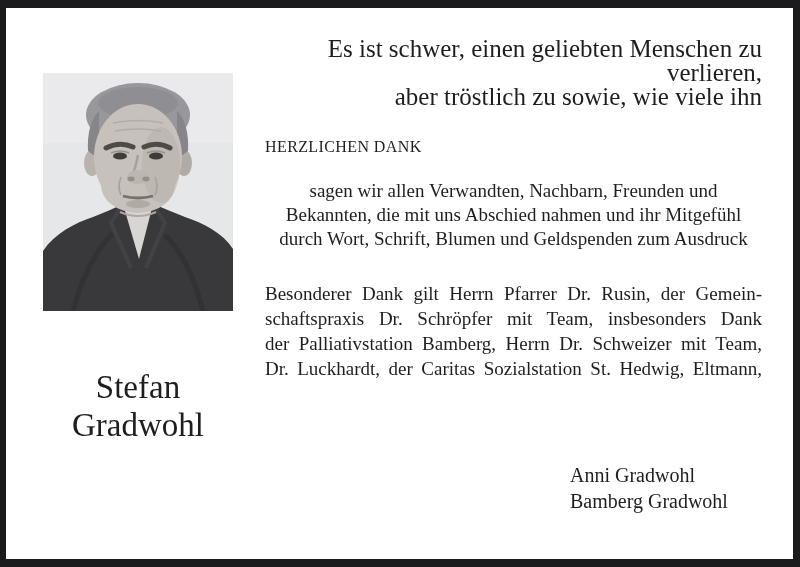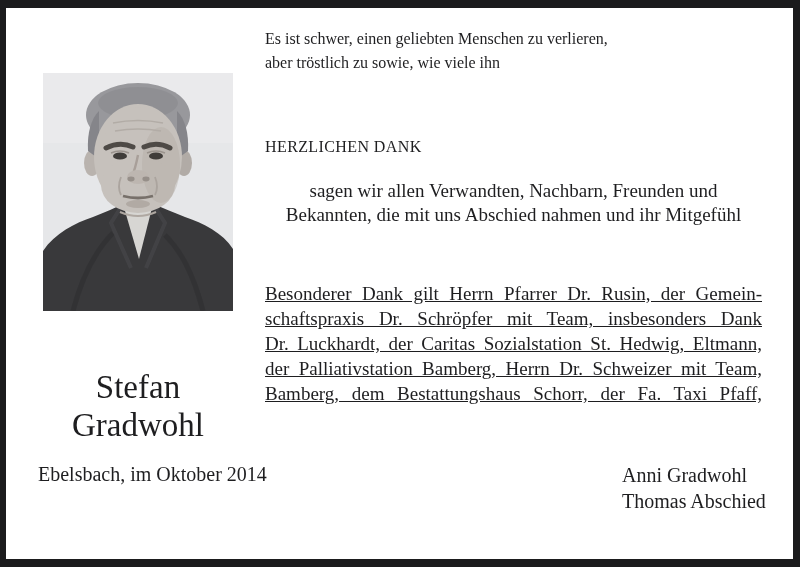--- a/index.html
+++ b/index.html
@@ -10,80 +10,80 @@
     background:#ffffff;
     border-style:solid;
     border-color:#1b1b1d;
     border-width:8px 7px 8px 6px;
     font-family:"Liberation Serif","DejaVu Serif",serif;
     color:#1e1e20;
     overflow:hidden;
   }
   .abs{position:absolute;}
   .verse{
-    left:259px;top:19px;width:497px;
-    text-align:left;
-    font-size:16px;line-height:24px;
+    left:259px;top:29px;width:497px;
+    text-align:right;
+    font-size:25px;line-height:24px;
   }
   .heading{
     left:259px;top:130px;width:497px;
     font-size:16px;letter-spacing:0.4px;
   }
   .para1{
     left:259px;top:171px;width:497px;
     font-size:19px;line-height:24px;
     text-align:center;
   }
   .para2{
     left:259px;top:273px;width:497px;
     font-size:19px;line-height:25px;
   }
-  .jline{text-align:justify;text-align-last:justify;text-decoration:underline;}
+  .jline{text-align:justify;text-align-last:justify;}
   .lastline{text-align:left;}
   .photo-box{
     left:37px;top:65px;width:190px;height:238px;
   }
   .photo-box svg{display:block;}
   .deceased-name{
     left:0;top:326px;width:264px;
     text-align:center;
     font-size:33px;line-height:38px;margin-top:34px;
   }
   .place-date{
     left:32px;top:455px;
     font-size:20px;
   }
   .mourners{
-    left:616px;top:454px;
+    left:564px;top:454px;
     font-size:20px;line-height:26px;
   }
 </style>
 </head>
 <body>
 
 <div class="page">
 
   <div class="abs verse">
     <div>Es ist schwer, einen geliebten Menschen zu verlieren,</div>
     <div>aber tröstlich zu sowie, wie viele ihn</div>
   </div>
 
   <div class="abs heading">HERZLICHEN DANK</div>
 
   <div class="abs para1">
     <div>sagen wir allen Verwandten, Nachbarn, Freunden und</div>
     <div>Bekannten, die mit uns Abschied nahmen und ihr Mitgefühl</div>
+    <div>durch Wort, Schrift, Blumen und Geldspenden zum Ausdruck</div>
   </div>
 
   <div class="abs para2">
     <div class="jline">Besonderer Dank gilt Herrn Pfarrer Dr. Rusin, der Gemein-</div>
     <div class="jline">schaftspraxis Dr. Schröpfer mit Team, insbesonders Dank</div>
+    <div class="jline">der Palliativstation Bamberg, Herrn Dr. Schweizer mit Team,</div>
     <div class="jline">Dr. Luckhardt, der Caritas Sozialstation St. Hedwig, Eltmann,</div>
-    <div class="jline">der Palliativstation Bamberg, Herrn Dr. Schweizer mit Team,</div>
-    <div class="jline">Bamberg, dem Bestattungshaus Schorr, der Fa. Taxi Pfaff,</div>
   </div>
 
   <div class="abs photo-box">
     <svg width="190" height="238" viewBox="0 0 190 238" xmlns="http://www.w3.org/2000/svg">
 
       <rect x="0" y="0" width="190" height="238" fill="#e6e7e9"></rect>
       <rect x="0" y="0" width="190" height="70" fill="#ecedee" opacity="0.55"></rect>
 
       <rect x="74" y="100" width="42" height="45" rx="12" fill="#b4aeaa"></rect>
 
@@ -132,20 +132,19 @@
 
       <path d="M77,139 Q95,147 113,139" stroke="#afa8a2" stroke-width="2" fill="none"></path>
     </svg>
   </div>
 
   <div class="abs deceased-name">
     <div>Stefan</div>
     <div>Gradwohl</div>
   </div>
 
-  <div class="abs place-date">Ebelsbach, im Oktober 2014</div>
 
   <div class="abs mourners">
     <div>Anni Gradwohl</div>
-    <div>Thomas Abschied</div>
+    <div>Bamberg Gradwohl</div>
   </div>
 
 </div>
 
 </body></html>

